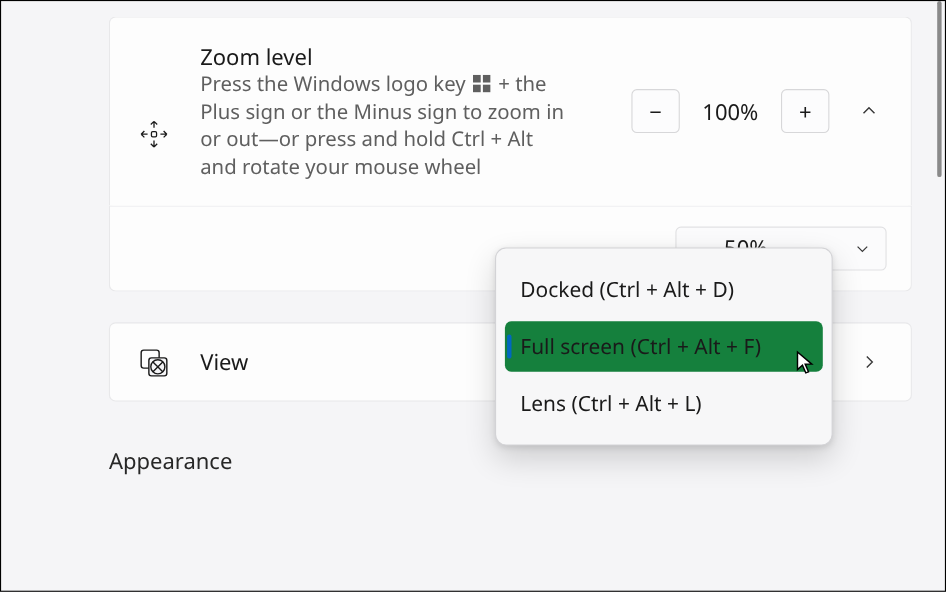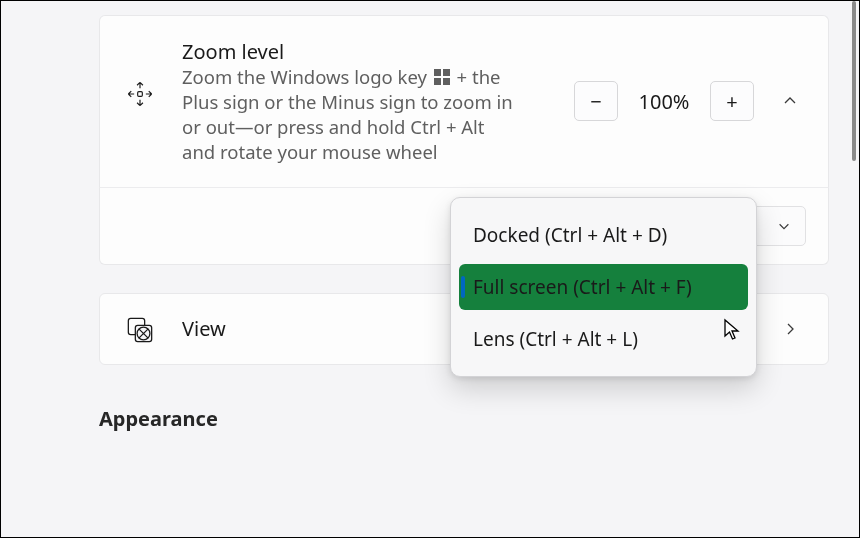--- a/index.html
+++ b/index.html
@@ -33,21 +33,21 @@
       position: relative;
     }
     .card.stack-top { border-radius: 6px 6px 0 0; margin-top: 14px; margin-bottom: 0; border-bottom: none; }
     .card.stack-bottom { border-radius: 0 0 6px 6px; margin-top: 0; border-top: 1px solid #ececee; }
     .row {
       display: flex;
       align-items: center;
       padding: 18px 22px 18px 26px;
       min-height: 70px;
     }
-    .row.tall { align-items: flex-start; padding-top: 22px; padding-bottom: 22px; }
+    .row.tall { align-items: center; padding-top: 22px; padding-bottom: 22px; }
     .icon-col {
       width: 56px;
       flex-shrink: 0;
       display: flex;
       align-items: center;
       justify-content: flex-start;
       padding-top: 3px;
     }
     .text-col { flex: 1; }
     .title { font-size: 20px; font-weight: 400; color: #1a1a1a; line-height: 1.35; }
@@ -91,21 +91,21 @@
       align-items: center;
       justify-content: center;
       gap: 36px;
       padding: 0 14px 0 0;
       font-size: 20px;
       cursor: pointer;
     }
     .select .sel-val { flex: 1; text-align: center; }
     .flyout {
       position: absolute;
-      top: 196px;
+      top: 224px;
       left: 449px;
       width: 307px;
       background: #f7f7f8;
       border: 1px solid #d3d3d6;
       border-radius: 10px;
       box-shadow: 0 12px 28px rgba(0,0,0,0.16), 0 2px 6px rgba(0,0,0,0.10);
       padding: 8px;
       z-index: 50;
     }
     .fly-item {
@@ -134,21 +134,21 @@
     }
     .cursor {
       position: absolute;
       top: 317px;
       left: 722px;
       z-index: 60;
       pointer-events: none;
     }
     .section-head {
       font-size: 20px;
-      font-weight: 700;
+      font-weight: 400;
       color: #272727;
       margin-top: 40px;
       padding-left: 0;
     }
     
     svg { display: block; }
   </style>
 </head>
 <body>
 
@@ -165,21 +165,21 @@
             <path d="M12 22 L9.5 19.5 M12 22 L14.5 19.5 M12 22 L12 17"></path>
             <path d="M2 12 L4.5 9.5 M2 12 L4.5 14.5 M2 12 L7 12"></path>
             <path d="M22 12 L19.5 9.5 M22 12 L19.5 14.5 M22 12 L17 12"></path>
             <rect x="10" y="10" width="4" height="4" rx="1"></rect>
           </svg>
         </span>
       </div>
       <div class="text-col">
         <div class="title">Zoom level</div>
         <div class="desc">
-          <span>Zoom the Windows logo key </span>
+          <span>Press the Windows logo key </span>
           <span class="win-logo">
             <svg width="16" height="16" viewBox="0 0 16 16" style="display:inline-block;">
               <rect x="0" y="0" width="7" height="7" fill="#5f5f5f"></rect>
               <rect x="9" y="0" width="7" height="7" fill="#5f5f5f"></rect>
               <rect x="0" y="9" width="7" height="7" fill="#5f5f5f"></rect>
               <rect x="9" y="9" width="7" height="7" fill="#5f5f5f"></rect>
             </svg>
           </span>
           <span> + the Plus sign or the Minus sign to zoom in or out—or press and hold Ctrl + Alt and rotate your mouse wheel</span>
         </div>

